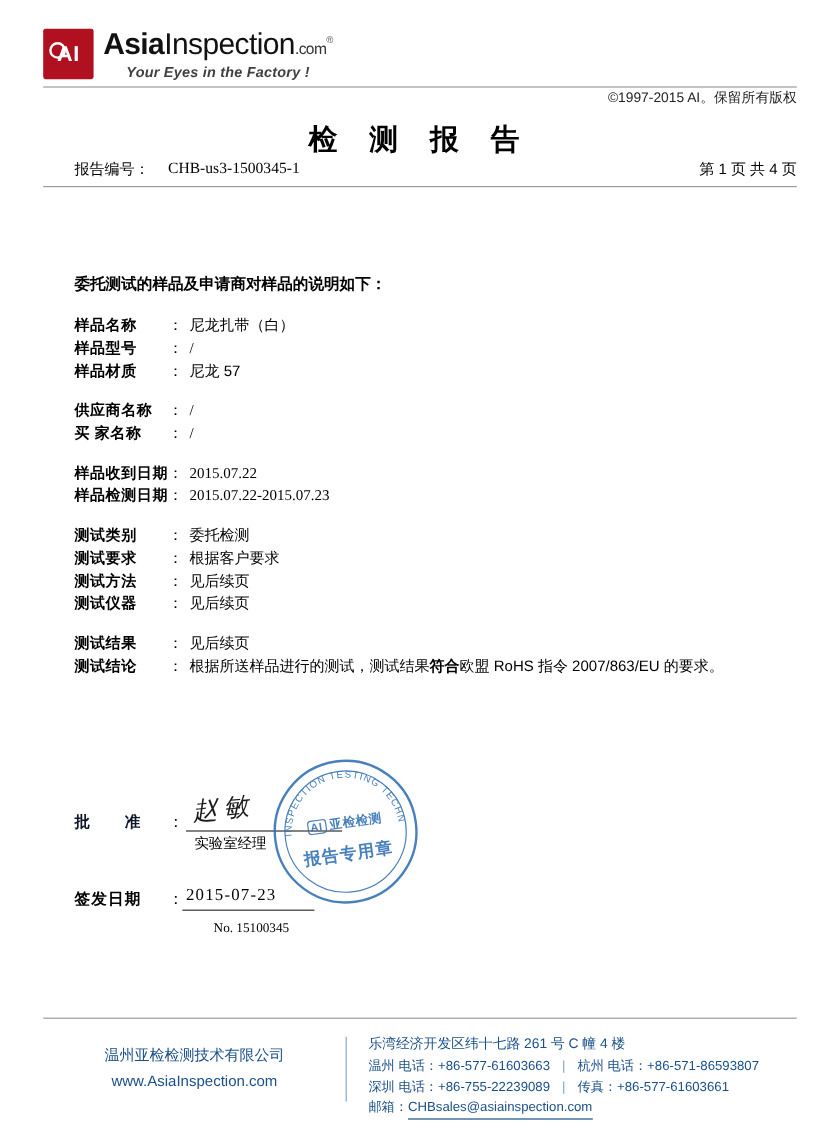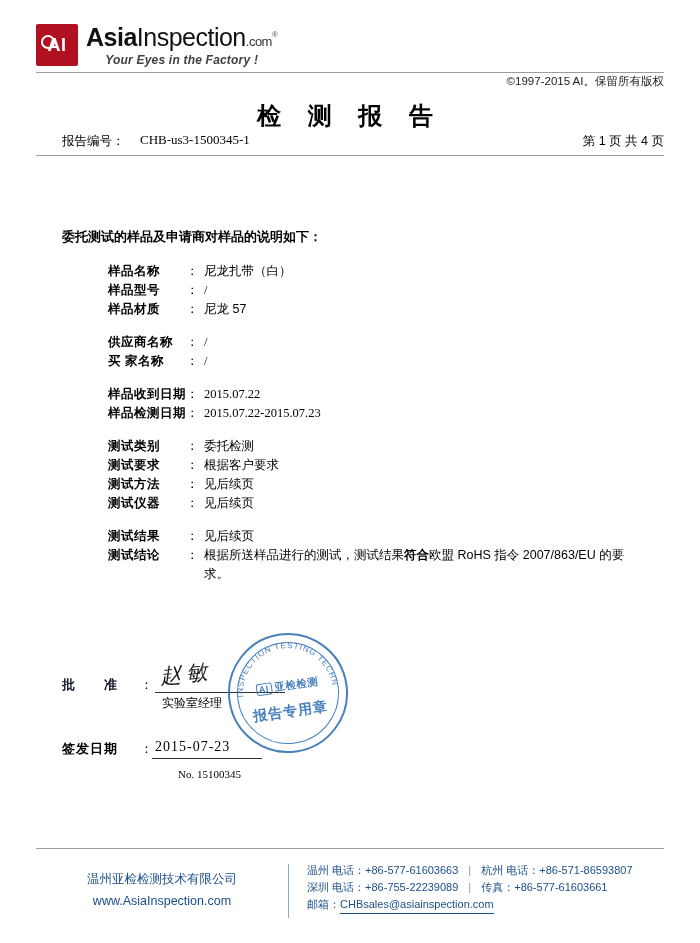--- a/index.html
+++ b/index.html
@@ -155,21 +155,20 @@
     top: 262px;
     left: 62px;
     width: 580px;
     font-size: 12.5px;
     color: #000;
   }
   .field-row {
     display: flex;
     align-items: baseline;
     line-height: 19px;
-    margin-left: 46px;
   }
   .field-label {
     width: 78px;
     font-weight: bold;
     flex: none;
     letter-spacing: 0.5px;
   }
   .field-colon {
     width: 18px;
     flex: none;
@@ -523,20 +522,21 @@
 </div>
 
 <div class="footer-rule"></div>
 <div class="footer">
   <div class="footer-left">
     <div>温州亚检检测技术有限公司</div>
     <div>www.AsiaInspection.com</div>
   </div>
   <div class="footer-divider"></div>
   <div class="footer-right">
+    <div class="addr">乐湾经济开发区纬十七路 261 号 C 幢 4 楼</div>
     <div class="fr-row">
       <span class="fr-cell">温州 电话：</span>
       <span class="fr-cell">+86-577-61603663</span>
       <span class="fr-sep">|</span>
       <span class="fr-cell">杭州 电话：</span>
       <span class="fr-cell">+86-571-86593807</span>
     </div>
     <div class="fr-row">
       <span class="fr-cell">深圳 电话：</span>
       <span class="fr-cell">+86-755-22239089</span>

